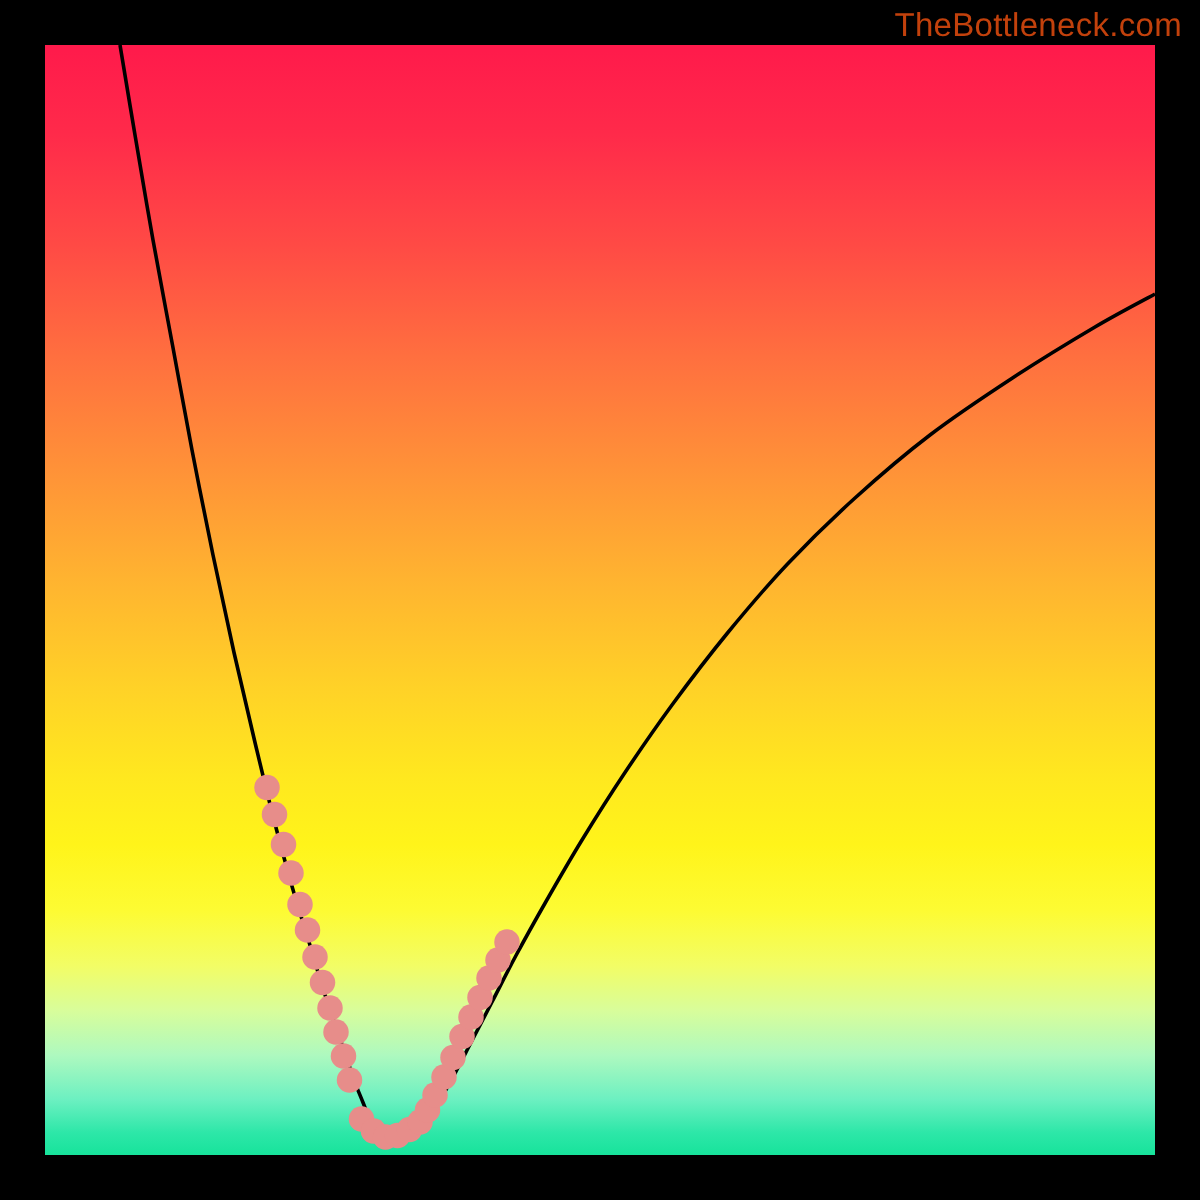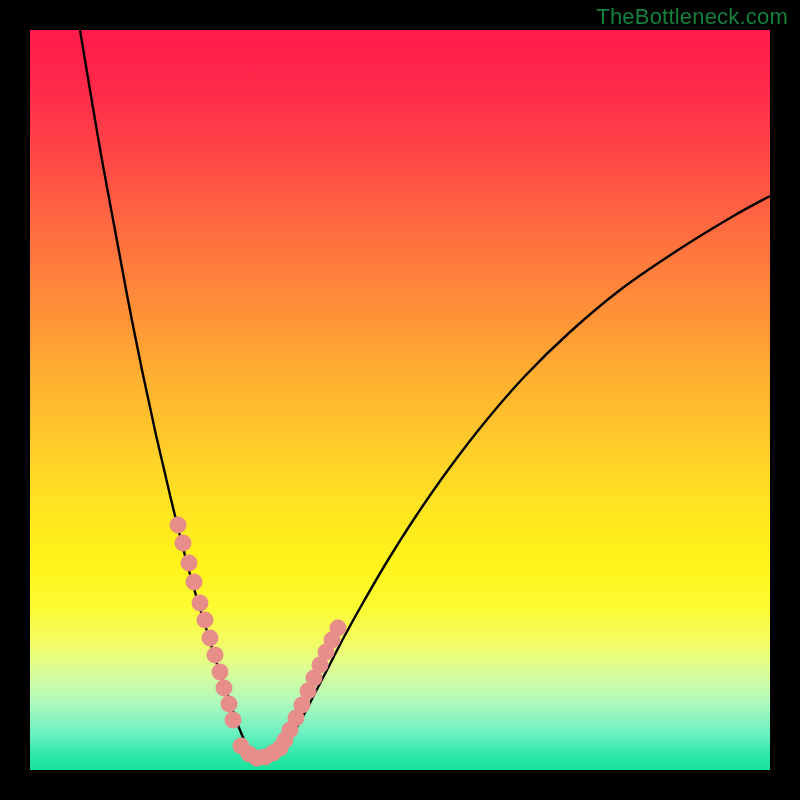--- a/index.html
+++ b/index.html
@@ -43,21 +43,21 @@
       #aef9bf 91%,
       #6cf0c1 95%,
       #2de7a8 98%,
       #17e39b 100%
     );
   }
   .watermark {
     position: absolute;
     top: 4px;
     right: 12px;
-    color: #15803d;
+    color: #c2410c;
     font-size: 22px;
     letter-spacing: 0.2px;
     font-weight: 400;
     user-select: none;
   }
   svg.curves {
     position: absolute;
     left: 0;
     top: 0;
     width: 740px;

